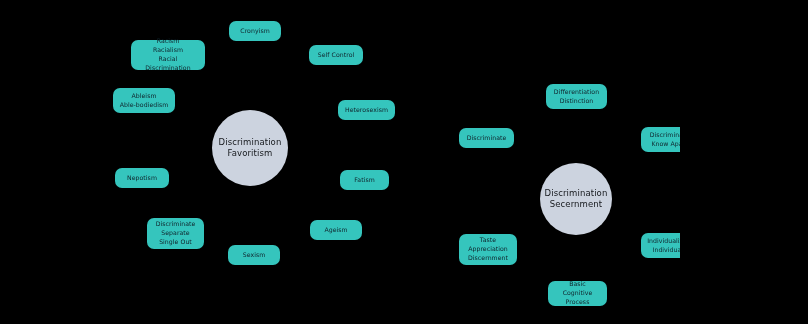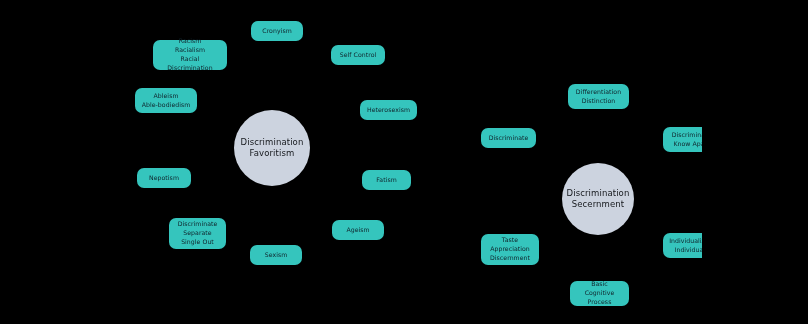--- a/index.html
+++ b/index.html
@@ -10,21 +10,20 @@
   }
   body {
     font-family: "DejaVu Sans", sans-serif;
   }
   #canvas {
     position: relative;
     width: 680px;
     height: 324px;
     background: #000000;
     overflow: hidden;
-    margin-left: 22px;
   }
   .hub {
     position: absolute;
     border-radius: 50%;
     background: #ccd3df;
     display: flex;
     align-items: center;
     justify-content: center;
     text-align: center;
     box-sizing: border-box;

